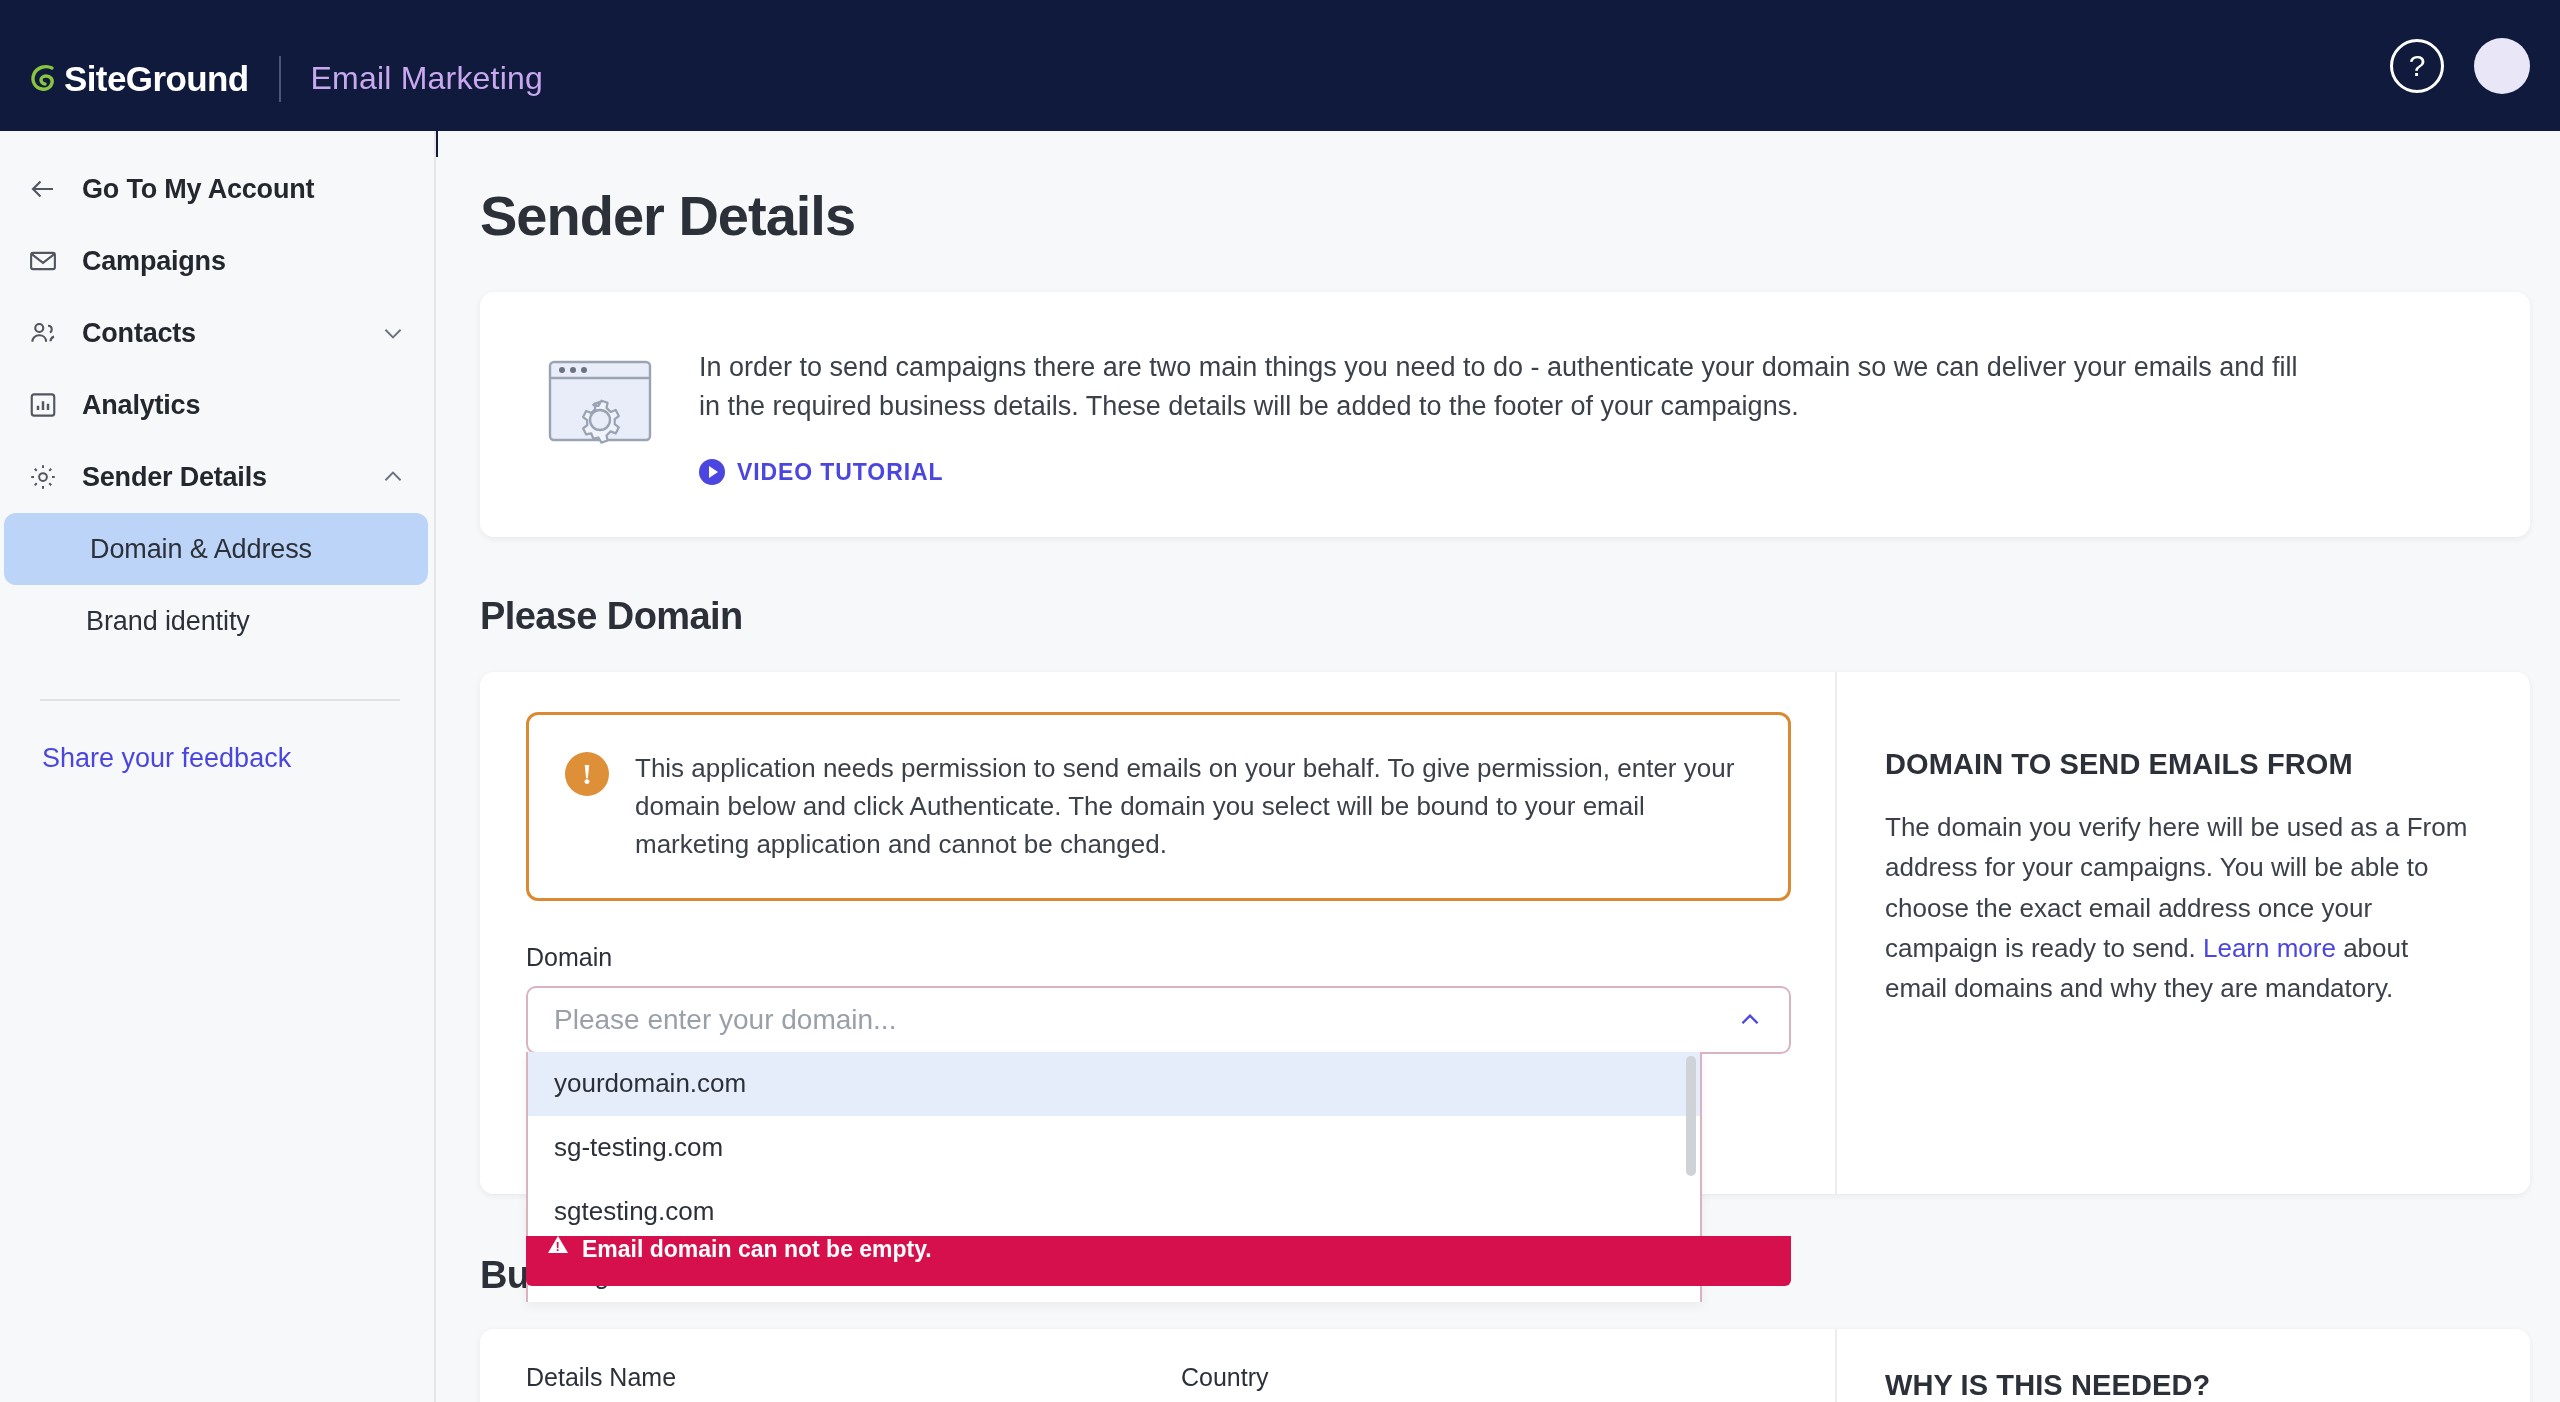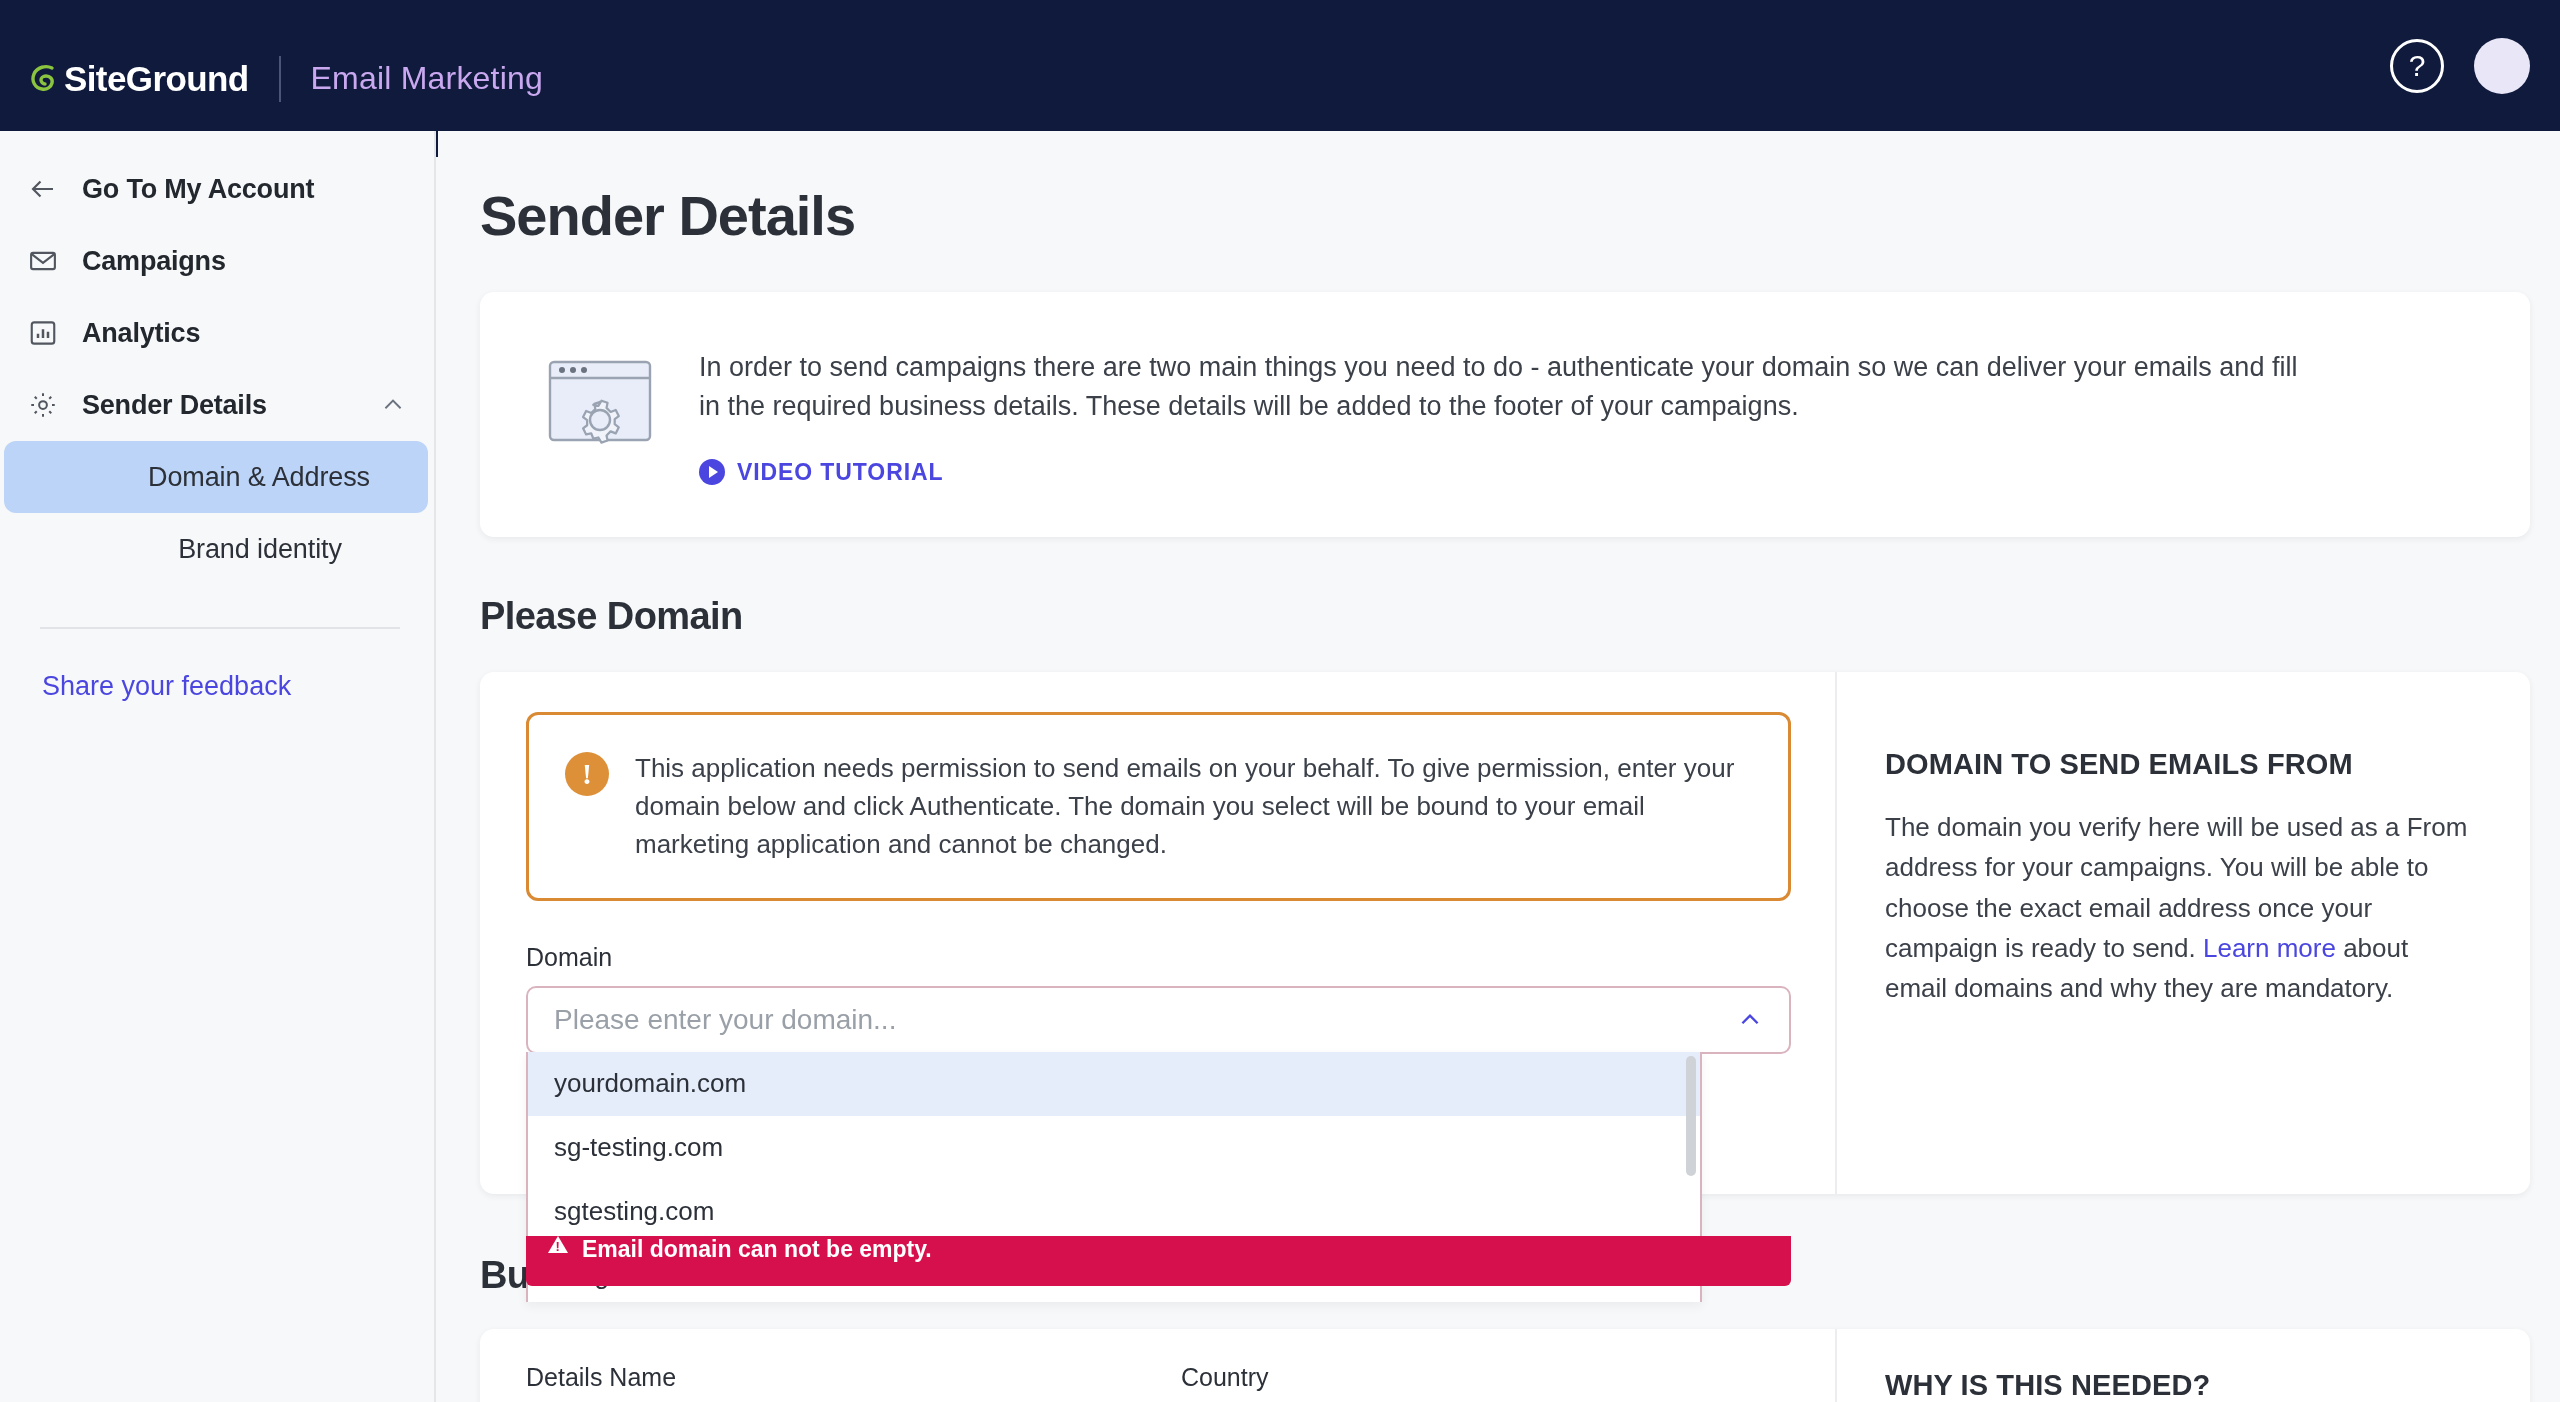--- a/index.html
+++ b/index.html
@@ -72,21 +72,21 @@
     color: #23272e; letter-spacing: -0.2px; white-space: nowrap;
   }
   .nav-chevron {
     position: absolute; right: 28px; top: 50%;
     transform: translateY(-50%);
     width: 26px; height: 26px; color: #6b7280;
   }
   .sub-item {
     height: 72px; margin: 0 0 0 0;
     display: flex; align-items: center;
-    padding-left: 86px; cursor: pointer; justify-content: center;
+    padding-left: 86px; cursor: pointer;
   }
   .sub-item span {
     font-size: 27px; font-weight: 400; color: #2c3038;
     letter-spacing: -0.1px;
   }
   .sub-item.active {
     background: #bcd4f7; border-radius: 12px;
     width: 424px; margin-left: 4px;
   }
   .side-divider {
@@ -324,20 +324,35 @@
   <div class="nav-row">
     <span class="nav-icon">
       <svg viewBox="0 0 24 24" width="30" height="30" fill="none" stroke="currentColor" stroke-width="1.7">
         <rect x="2.5" y="5.5" width="19" height="13" rx="1.5"></rect>
           <path d="M3 6.5l9 7 9-7"></path>
       </svg>
     </span>
     <span class="nav-label">Campaigns</span>
   </div>
 
+  <div class="nav-row">
+    <span class="nav-icon">
+      <svg viewBox="0 0 24 24" width="30" height="30" fill="none" stroke="currentColor" stroke-width="1.7">
+        <circle cx="9" cy="8" r="3.2"></circle>
+          <path d="M3.5 19c0-3.2 2.5-5.2 5.5-5.2s5.5 2 5.5 5.2"></path>
+        <path d="M16 6.2c1.9 0 3 1.3 3 2.9 0 1.2-.6 2.1-1.5 2.6M18 18.6c.2-2.4 1.2-3.2 2.8-3.7"></path>
+      </svg>
+    </span>
+    <span class="nav-label">Contacts</span>
+    <span class="nav-chevron">
+      <svg viewBox="0 0 24 24" width="26" height="26" fill="none" stroke="currentColor" stroke-width="1.8">
+        <path d="M5 9l7 7 7-7"></path>
+      </svg>
+    </span>
+  </div>
 
   <div class="nav-row">
     <span class="nav-icon">
       <svg viewBox="0 0 24 24" width="30" height="30" fill="none" stroke="currentColor" stroke-width="1.7">
         <rect x="3" y="3.5" width="18" height="17" rx="2"></rect>
         <path d="M8 16v-3.5M12 16V9M16 16v-5" stroke-width="2"></path>
       </svg>
     </span>
     <span class="nav-label">Analytics</span>
   </div>

